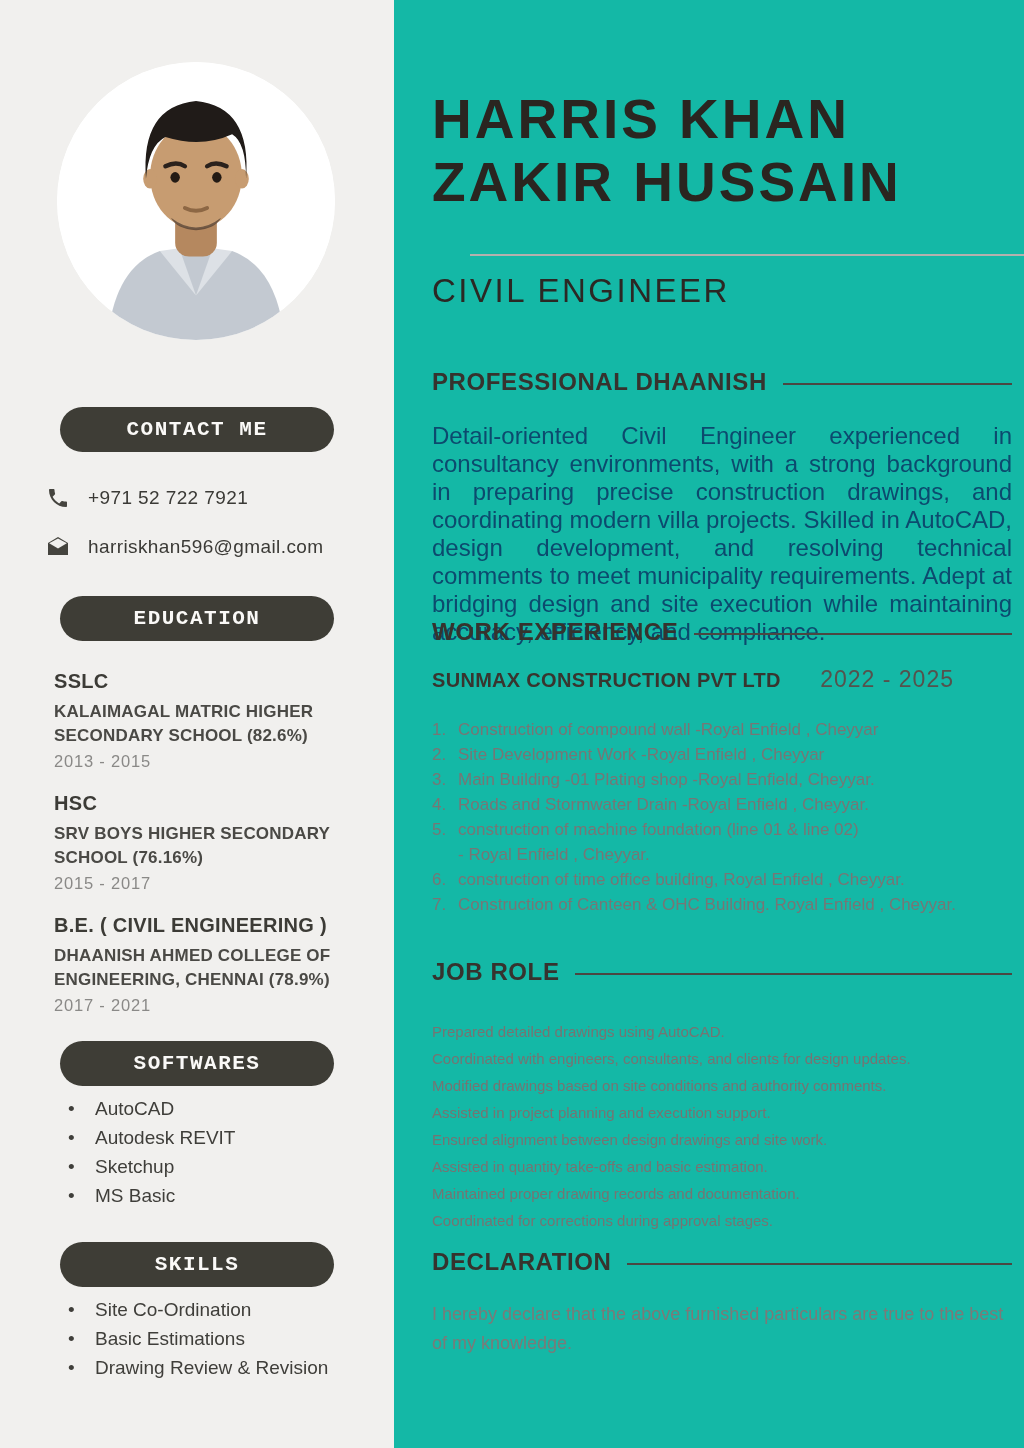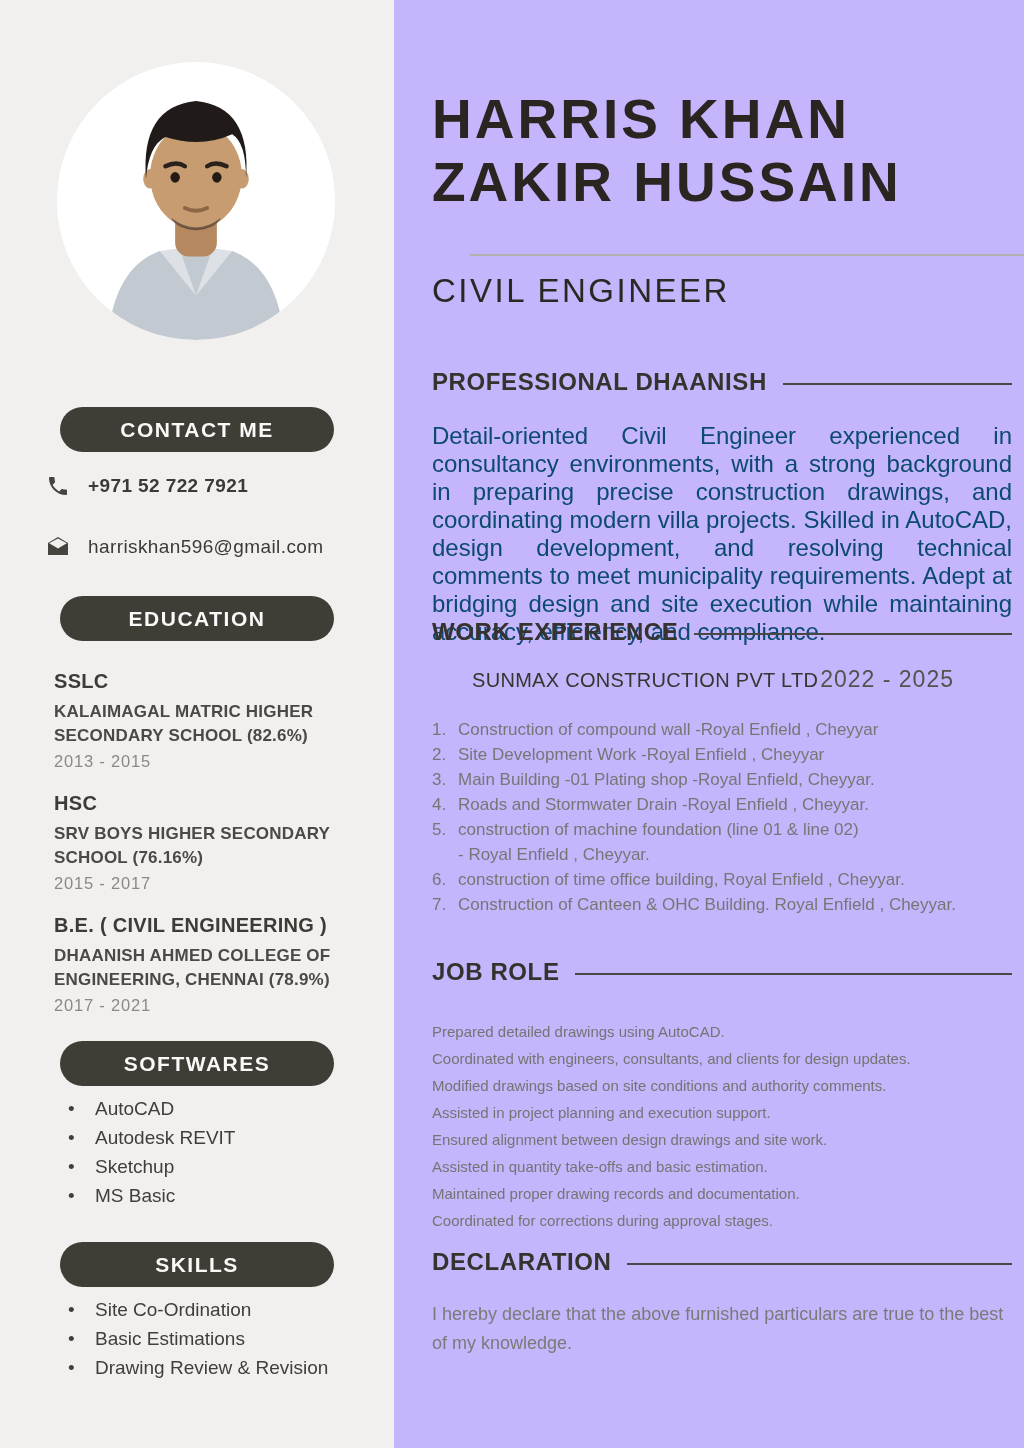--- a/index.html
+++ b/index.html
@@ -15,32 +15,32 @@
   .sidebar { position:absolute; left:0; top:0; width:394px; height:1448px; background:#f1f0ee; }
   .photo-wrap {
     position:absolute; left:57px; top:62px; width:278px; height:278px;
     border-radius:50%; background:#ffffff; overflow:hidden;
   }
   .photo-wrap svg { display:block; width:100%; height:100%; }
   .pill {
     position:absolute; left:60px; width:274px; height:45px;
     background:#3e3d36; border-radius:23px;
     color:#faf9f7; font-size:21px; font-weight:bold; letter-spacing:1.5px;
-    text-align:center; line-height:45px;
+    text-align:center; line-height:45px;font-family:Liberation Mono, monospace;
   }
   .pill-contact  { top:407px; }
   .pill-education{ top:596px; }
   .pill-softwares{ top:1041px; }
   .pill-skills   { top:1242px; }
 
   .contact-row { position:absolute; left:46px; display:flex; align-items:center; gap:18px; }
   .contact-row .ico { width:24px; height:24px; flex:0 0 24px; }
   .contact-row .ico svg { width:100%; height:100%; fill:#45443e; }
   .contact-text { font-size:19px; color:#3b3a36; letter-spacing:0.4px; }
-  .row-phone { top:474px;font-weight:bold; }
+  .row-phone { top:486px; }
   .row-email { top:535px; }
 
   .edu-block { position:absolute; left:54px; top:668px; width:296px; }
   .edu-item { margin-bottom:18px; }
   .edu-level  { font-size:20px; font-weight:bold; color:#3c3b36; line-height:26px; margin-bottom:6px; letter-spacing:0.3px; }
   .edu-school { font-size:17px; font-weight:bold; color:#4a4945; line-height:24px; letter-spacing:0.2px; }
   .edu-years  { font-size:16.5px; color:#8a8987; line-height:22px; margin-top:2px; letter-spacing:0.8px; }
 
   .bullet-list { position:absolute; left:68px; width:300px; }
   .list-softwares { top:1094px; }
@@ -48,21 +48,21 @@
   .bullet-item {
     position:relative; padding-left:27px;
     font-size:19px; color:#3f3e3a; line-height:29px;
   }
   .bullet-item::before {
     content:"•"; position:absolute; left:0; top:0;
     font-size:19px; color:#3f3e3a;
   }
 
   
-  .main { position:absolute; left:394px; top:0; width:630px; height:1448px; background:#c4b5fd; }
+  .main { position:absolute; left:394px; top:0; width:630px; height:1448px; background:#14b8a6; }
   .m-inner { position:absolute; left:38px; width:580px; }
 
   .name-block { top:88px; }
   .name {
     font-size:55px; font-weight:bold; letter-spacing:3px;
     line-height:1.14; color:#2a2520;
   }
   .name-divider { position:absolute; left:470px; top:254px; width:580px; height:2px; background:#b3b1ae; }
   .job-title-block { top:272px; }
   .job-title { font-size:33px; font-weight:normal; letter-spacing:2.5px; color:#2b2824; }
@@ -77,21 +77,21 @@
   .sec-summary     { top:368px; }
   .sec-experience  { top:618px; }
   .sec-jobrole     { top:958px; }
   .sec-declaration { top:1248px; }
 
   .summary-text {
     margin-top:26px; font-size:24px; line-height:28px;
     text-align:justify; color:#0c4a6e;
   }
   .employer-row { display:flex; justify-content:space-between; align-items:baseline; margin-top:20px; }
-  .company { font-size:20px; font-weight:normal; letter-spacing:0.3px; color:#38352f;margin-left:40px; }
+  .company { font-size:20px; font-weight:bold; letter-spacing:0.3px; color:#38352f; }
   .period  { font-size:23px; color:#55524d; padding-right:58px; letter-spacing:1px; }
 
   .projects { margin-top:24px; counter-reset:proj; }
   .project-item {
     position:relative; counter-increment:proj; padding-left:26px;
     font-size:17px; color:#777675; line-height:25px; white-space:pre-line;
   }
   .project-item::before {
     content:counter(proj) "."; position:absolute; left:0; top:0;
     color:#777675;

